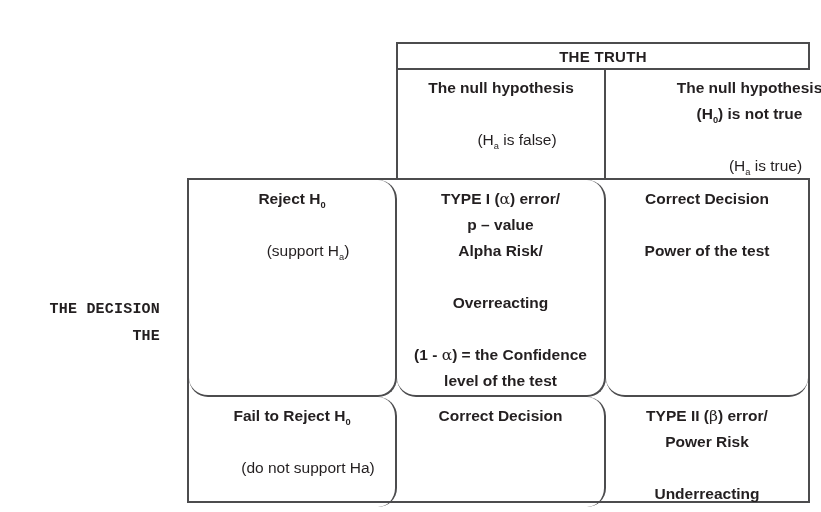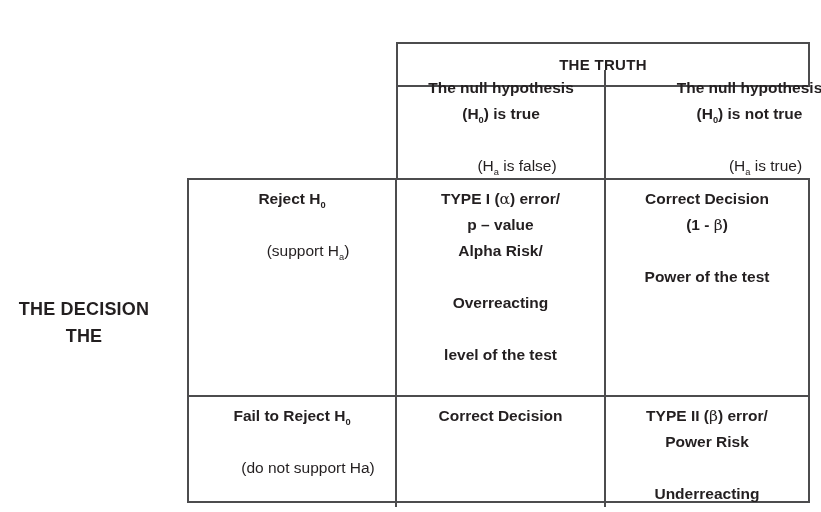--- a/index.html
+++ b/index.html
@@ -25,34 +25,35 @@
   .line.r { font-weight: normal; margin-left: 32px; }
   sub { font-size: 0.6em; line-height: 0; }
   .greek { font-family: "DejaVu Serif", serif; font-weight: normal; }
 
   
   .decision-label {
     position: absolute;
     left: 8px;
     top: 296px;
     width: 152px;
-    text-align: center;
-    font-size: 18px;
+    text-align: right;
+    font-size: 15px;
     line-height: 27px;
     letter-spacing: 0.2px;
+    font-family: Liberation Mono, monospace;
   }
   .decision-label .line { font-weight: bold; }
 
   
   .truth-box {
     position: absolute;
     left: 396px;
     top: 42px;
     width: 414px;
-    height: 45px;
+    height: 28px;
     border: 2px solid var(--border, #4c4c4e);
     display: flex;
     align-items: center;
     justify-content: center;
     font-weight: bold;
     font-size: 15px;
     letter-spacing: 0.3px;
   }
 
   
@@ -75,42 +76,41 @@
     position: absolute;
     left: 187px;
     top: 178px;
     width: 623px;
     height: 325px;
     border: 2px solid var(--border, #4c4c4e);
     display: grid;
     grid-template-columns: 208px 209px 1fr;
     grid-template-rows: 217px 1fr;
   }
-  .body-table .cell { padding-top: 6px; }
+  .body-table .cell { padding-top: 6px; border-radius: 19px; }
   .br { border-right: 2px solid var(--border, #4c4c4e); }
   .bb { border-bottom: 2px solid var(--border, #4c4c4e); }
 </style>
 </head>
 <body>
 
 <div class="canvas">
 
   <div class="decision-label cell">
       <div class="line b">THE DECISION</div>
       <div class="line b">THE</div>
     </div>
 
   <div class="truth-box">
     <span>THE TRUTH</span>
   </div>
 
   <div class="truth-cols">
     <div class="truth-col first cell">
         <div class="line b">The null hypothesis</div>
-        <div class="line b">(H<sub>0</sub>) is true</div>
         <div class="line r">&nbsp;</div>
         <div class="line r">(H<sub>a</sub> is false)</div>
       </div>
     <div class="truth-col second cell">
         <div class="line b">The null hypothesis</div>
         <div class="line b">(H<sub>0</sub>) is not true</div>
         <div class="line r">&nbsp;</div>
         <div class="line r">(H<sub>a</sub> is true)</div>
       </div>
   </div>
@@ -121,25 +121,25 @@
         <div class="line r">&nbsp;</div>
         <div class="line r">(support H<sub>a</sub>)</div>
       </div>
     <div class="cell br bb">
         <div class="line b">TYPE I (<span class="greek">α</span>) error/</div>
         <div class="line b">p – value</div>
         <div class="line b">Alpha Risk/</div>
         <div class="line r">&nbsp;</div>
         <div class="line b">Overreacting</div>
         <div class="line r">&nbsp;</div>
+        <div class="line b">(1 - <span class="greek">α</span>) = the Confidence</div>
         <div class="line b">level of the test</div>
       </div>
     <div class="cell bb">
         <div class="line b">Correct Decision</div>
-        <div class="line b">(1 - <span class="greek">β</span>)</div>
         <div class="line r">&nbsp;</div>
         <div class="line b">Power of the test</div>
       </div>
     <div class="cell br">
         <div class="line b">Fail to Reject H<sub>0</sub></div>
         <div class="line r">&nbsp;</div>
         <div class="line r">(do not support Ha)</div>
       </div>
     <div class="cell br">
         <div class="line b">Correct Decision</div>

